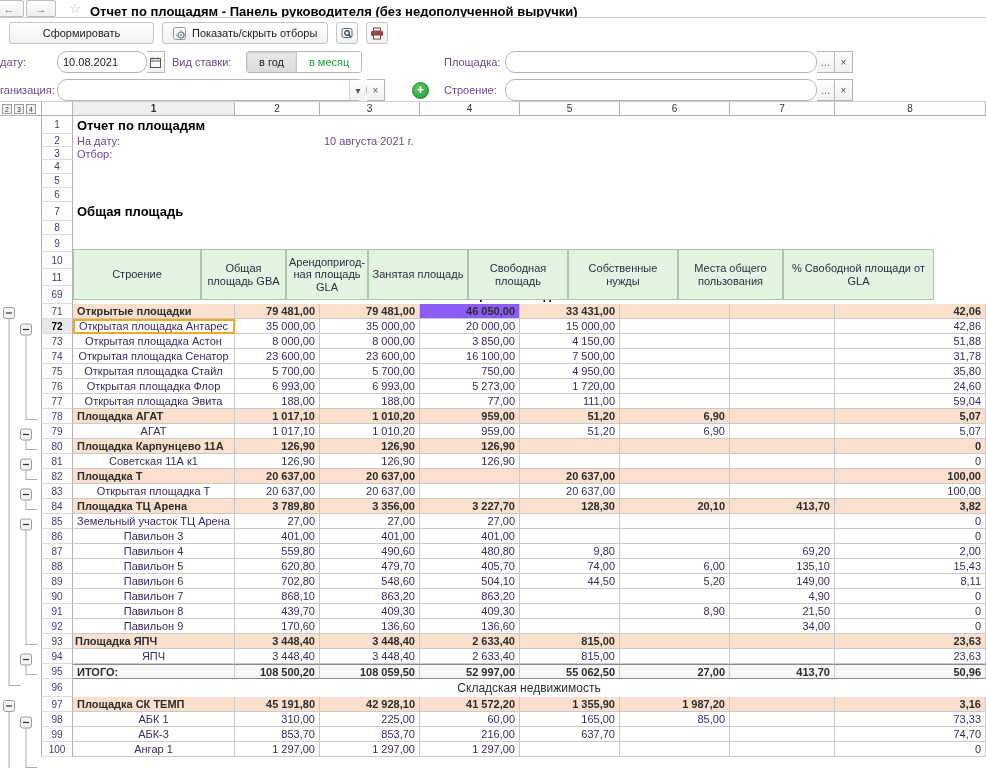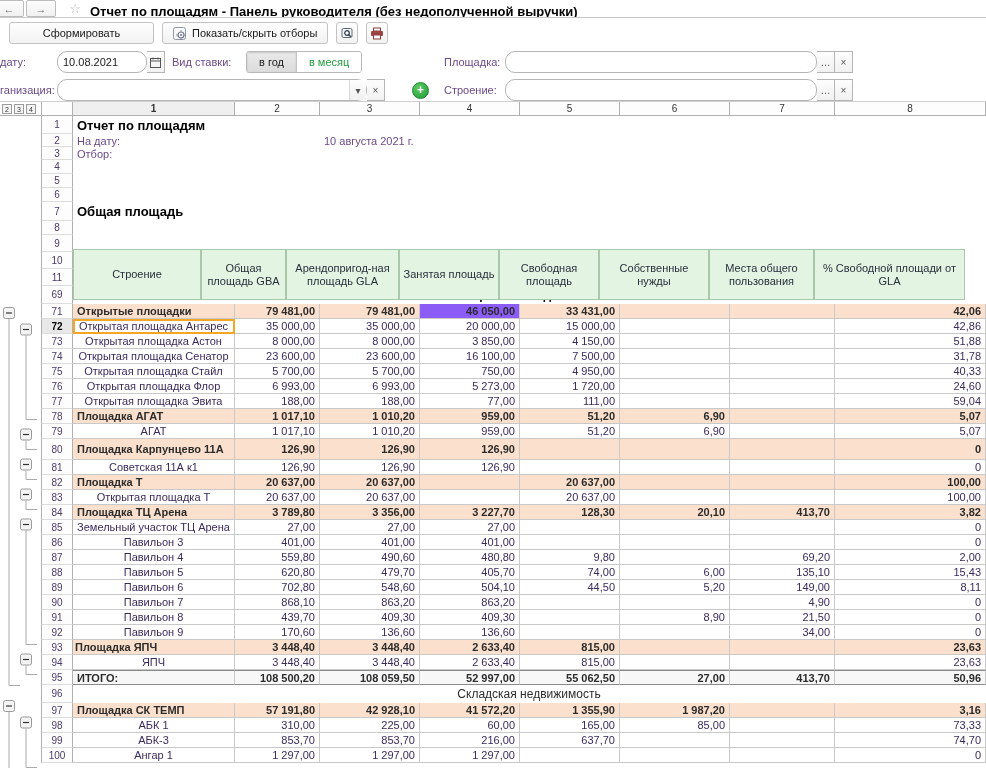--- a/index.html
+++ b/index.html
@@ -389,21 +389,21 @@
         <div class="cell blank" style="flex:1"></div>
       </div>
       <div class="grid-row" style="height:17px">
         <div class="gutter"></div>
         <div class="rowhead">11</div>
         <div class="cell blank" style="flex:1"></div>
       </div>
       <div style="position:absolute; left:73px; top:133px; display:flex; height:51px; z-index:3;">
         <div class="hdr-cell" style="width:128px">Строение</div>
         <div class="hdr-cell" style="width:85px">Общая площадь  GBA</div>
-        <div class="hdr-cell" style="width:113px">Арендопригод-ная площадь GLA</div>
+        <div class="hdr-cell" style="width:82px">Арендопригод-ная площадь GLA</div>
         <div class="hdr-cell" style="width:100px">Занятая площадь</div>
         <div class="hdr-cell" style="width:100px">Свободная площадь</div>
         <div class="hdr-cell" style="width:110px">Собственные нужды</div>
         <div class="hdr-cell" style="width:105px">Места общего пользования</div>
         <div class="hdr-cell" style="width:151px">% Свободной площади от GLA</div>
       </div>
     </div>
 
   <div id="data-block">
       <div class="grid-row" style="height:18px">
@@ -462,21 +462,21 @@
       <div class="grid-row" style="height:15px">
         <div class="gutter"></div>
         <div class="rowhead">75</div>
         <div class="cell c1" style="border-bottom:1px solid #c9c9c9;justify-content:center;padding:0 4px;">Открытая площадка Стайл</div>
         <div class="cell num c2" style="border-bottom:1px solid #c9c9c9;">5 700,00</div>
         <div class="cell num c3" style="border-bottom:1px solid #c9c9c9;">5 700,00</div>
         <div class="cell num c4" style="border-bottom:1px solid #c9c9c9;">750,00</div>
         <div class="cell num c5" style="border-bottom:1px solid #c9c9c9;">4 950,00</div>
         <div class="cell num c6" style="border-bottom:1px solid #c9c9c9;"></div>
         <div class="cell num c7" style="border-bottom:1px solid #c9c9c9;"></div>
-        <div class="cell num c8" style="border-bottom:1px solid #c9c9c9;">40,33</div>
+        <div class="cell num c8" style="border-bottom:1px solid #c9c9c9;">35,80</div>
       </div>
       <div class="grid-row" style="height:15px">
         <div class="gutter"></div>
         <div class="rowhead">76</div>
         <div class="cell c1" style="border-bottom:1px solid #c9c9c9;justify-content:center;padding:0 4px;">Открытая площадка Флор</div>
         <div class="cell num c2" style="border-bottom:1px solid #c9c9c9;">6 993,00</div>
         <div class="cell num c3" style="border-bottom:1px solid #c9c9c9;">6 993,00</div>
         <div class="cell num c4" style="border-bottom:1px solid #c9c9c9;">5 273,00</div>
         <div class="cell num c5" style="border-bottom:1px solid #c9c9c9;">1 720,00</div>
         <div class="cell num c6" style="border-bottom:1px solid #c9c9c9;"></div>
@@ -512,21 +512,21 @@
         <div class="rowhead">79</div>
         <div class="cell c1" style="border-bottom:1px solid #c9c9c9;justify-content:center;padding:0 4px;">АГАТ</div>
         <div class="cell num c2" style="border-bottom:1px solid #c9c9c9;">1 017,10</div>
         <div class="cell num c3" style="border-bottom:1px solid #c9c9c9;">1 010,20</div>
         <div class="cell num c4" style="border-bottom:1px solid #c9c9c9;">959,00</div>
         <div class="cell num c5" style="border-bottom:1px solid #c9c9c9;">51,20</div>
         <div class="cell num c6" style="border-bottom:1px solid #c9c9c9;">6,90</div>
         <div class="cell num c7" style="border-bottom:1px solid #c9c9c9;"></div>
         <div class="cell num c8" style="border-bottom:1px solid #c9c9c9;">5,07</div>
       </div>
-      <div class="grid-row" style="height:21px">
+      <div class="grid-row" style="height:15px">
         <div class="gutter"></div>
         <div class="rowhead">80</div>
         <div class="cell c1" style="background:#fbe0cd;font-weight:bold;color:#2c2c2c;border-bottom:1px solid #c9c9c9;justify-content:flex-start;padding-left:4px;">Площадка Карпунцево 11А</div>
         <div class="cell num c2" style="background:#fbe0cd;font-weight:bold;color:#2c2c2c;border-bottom:1px solid #c9c9c9;">126,90</div>
         <div class="cell num c3" style="background:#fbe0cd;font-weight:bold;color:#2c2c2c;border-bottom:1px solid #c9c9c9;">126,90</div>
         <div class="cell num c4" style="background:#fbe0cd;font-weight:bold;color:#2c2c2c;border-bottom:1px solid #c9c9c9;">126,90</div>
         <div class="cell num c5" style="background:#fbe0cd;font-weight:bold;color:#2c2c2c;border-bottom:1px solid #c9c9c9;"></div>
         <div class="cell num c6" style="background:#fbe0cd;font-weight:bold;color:#2c2c2c;border-bottom:1px solid #c9c9c9;"></div>
         <div class="cell num c7" style="background:#fbe0cd;font-weight:bold;color:#2c2c2c;border-bottom:1px solid #c9c9c9;"></div>
         <div class="cell num c8" style="background:#fbe0cd;font-weight:bold;color:#2c2c2c;border-bottom:1px solid #c9c9c9;">0</div>
@@ -713,21 +713,21 @@
       </div>
       <div class="grid-row" style="height:18px">
         <div class="gutter"></div>
         <div class="rowhead">96</div>
         <div class="cell section-sub" style="flex:1; justify-content:center; border-right:1px solid transparent; border-bottom:1px solid transparent;">Складская недвижимость</div>
       </div>
       <div class="grid-row" style="height:15px">
         <div class="gutter"></div>
         <div class="rowhead">97</div>
         <div class="cell c1" style="background:#fbe0cd;font-weight:bold;color:#2c2c2c;border-bottom:1px solid #c9c9c9;justify-content:flex-start;padding-left:4px;">Площадка СК ТЕМП</div>
-        <div class="cell num c2" style="background:#fbe0cd;font-weight:bold;color:#2c2c2c;border-bottom:1px solid #c9c9c9;">57 191,80</div>
+        <div class="cell num c2" style="background:#fbe0cd;font-weight:bold;color:#2c2c2c;border-bottom:1px solid #c9c9c9;">45 191,80</div>
         <div class="cell num c3" style="background:#fbe0cd;font-weight:bold;color:#2c2c2c;border-bottom:1px solid #c9c9c9;">42 928,10</div>
         <div class="cell num c4" style="background:#fbe0cd;font-weight:bold;color:#2c2c2c;border-bottom:1px solid #c9c9c9;">41 572,20</div>
         <div class="cell num c5" style="background:#fbe0cd;font-weight:bold;color:#2c2c2c;border-bottom:1px solid #c9c9c9;">1 355,90</div>
         <div class="cell num c6" style="background:#fbe0cd;font-weight:bold;color:#2c2c2c;border-bottom:1px solid #c9c9c9;">1 987,20</div>
         <div class="cell num c7" style="background:#fbe0cd;font-weight:bold;color:#2c2c2c;border-bottom:1px solid #c9c9c9;"></div>
         <div class="cell num c8" style="background:#fbe0cd;font-weight:bold;color:#2c2c2c;border-bottom:1px solid #c9c9c9;">3,16</div>
       </div>
       <div class="grid-row" style="height:15px">
         <div class="gutter"></div>
         <div class="rowhead">98</div>

